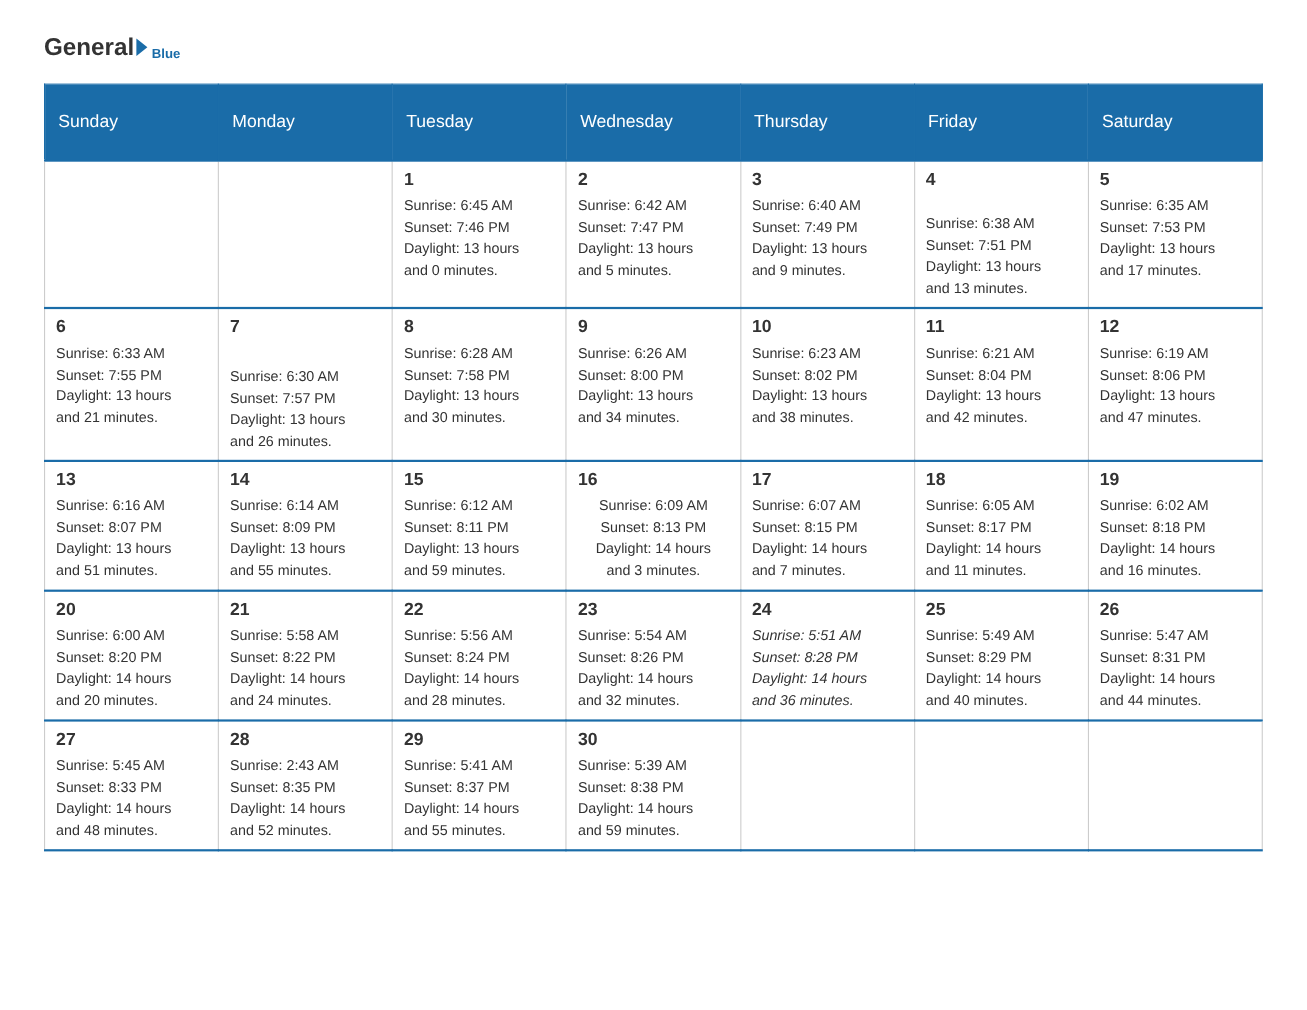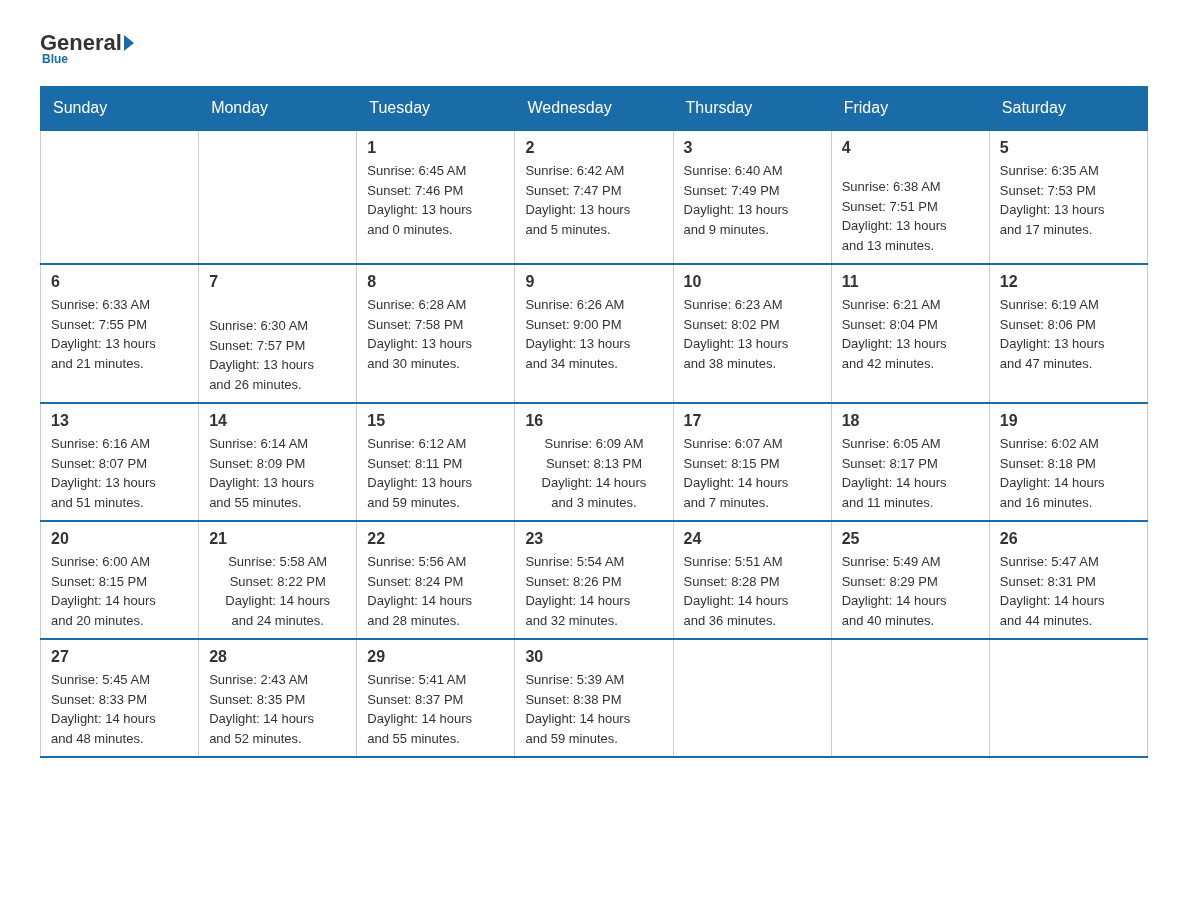--- a/index.html
+++ b/index.html
@@ -11,22 +11,22 @@
       min-height: 918px;
     }
     .header {
       display: flex;
       justify-content: space-between;
       align-items: flex-start;
       margin-bottom: 20px;
     }
     .logo {
       display: flex;
-      flex-direction: column;
-      align-items: flex-start;
+      flex-direction: row;
+      align-items: flex-end;
     }
     .logo-text {
       display: flex;
       align-items: center;
       font-size: 22px;
       font-weight: bold;
       color: #333;
     }
     .logo-general { color: #333; }
     .logo-arrow {
@@ -59,21 +59,21 @@
       color: #555;
       margin-top: 6px;
     }
     table {
       width: 100%;
       border-collapse: collapse;
     }
     thead th {
       background-color: #1a6ca8;
       color: #fff;
-      padding: 12px 12px;
+      padding: 25px 12px;
       font-size: 16px;
       font-weight: normal;
       text-align: left;
       border: 1px solid #1a6ca8;
     }
     tbody td {
       border: 1px solid #ccc;
       vertical-align: top;
       padding: 8px 10px;
       min-height: 90px;
@@ -182,21 +182,21 @@
         <td>
           <div class="day-number">8</div>
           <div class="day-info" style="white-space: pre-line;">Sunrise: 6:28 AM
 Sunset: 7:58 PM
 Daylight: 13 hours
 and 30 minutes.</div>
         </td>
         <td>
           <div class="day-number">9</div>
           <div class="day-info" style="white-space: pre-line;">Sunrise: 6:26 AM
-Sunset: 9:00 PM
+Sunset: 8:00 PM
 Daylight: 13 hours
 and 34 minutes.</div>
         </td>
         <td>
           <div class="day-number">10</div>
           <div class="day-info" style="white-space: pre-line;">Sunrise: 6:23 AM
 Sunset: 8:02 PM
 Daylight: 13 hours
 and 38 minutes.</div>
         </td>
@@ -263,48 +263,48 @@
           <div class="day-info" style="white-space: pre-line;">Sunrise: 6:02 AM
 Sunset: 8:18 PM
 Daylight: 14 hours
 and 16 minutes.</div>
         </td>
       </tr>
       <tr>
         <td>
           <div class="day-number">20</div>
           <div class="day-info" style="white-space: pre-line;">Sunrise: 6:00 AM
-Sunset: 8:15 PM
+Sunset: 8:20 PM
 Daylight: 14 hours
 and 20 minutes.</div>
         </td>
         <td>
           <div class="day-number">21</div>
-          <div class="day-info" style="white-space: pre-line; text-align: center;">Sunrise: 5:58 AM
+          <div class="day-info" style="white-space: pre-line;">Sunrise: 5:58 AM
 Sunset: 8:22 PM
 Daylight: 14 hours
 and 24 minutes.</div>
         </td>
         <td>
           <div class="day-number">22</div>
           <div class="day-info" style="white-space: pre-line;">Sunrise: 5:56 AM
 Sunset: 8:24 PM
 Daylight: 14 hours
 and 28 minutes.</div>
         </td>
         <td>
           <div class="day-number">23</div>
           <div class="day-info" style="white-space: pre-line;">Sunrise: 5:54 AM
 Sunset: 8:26 PM
 Daylight: 14 hours
 and 32 minutes.</div>
         </td>
         <td>
           <div class="day-number">24</div>
-          <div class="day-info" style="white-space: pre-line;">Sunrise: 5:51 AM
+          <div class="day-info" style="white-space: pre-line; font-style: italic;">Sunrise: 5:51 AM
 Sunset: 8:28 PM
 Daylight: 14 hours
 and 36 minutes.</div>
         </td>
         <td>
           <div class="day-number">25</div>
           <div class="day-info" style="white-space: pre-line;">Sunrise: 5:49 AM
 Sunset: 8:29 PM
 Daylight: 14 hours
 and 40 minutes.</div>

